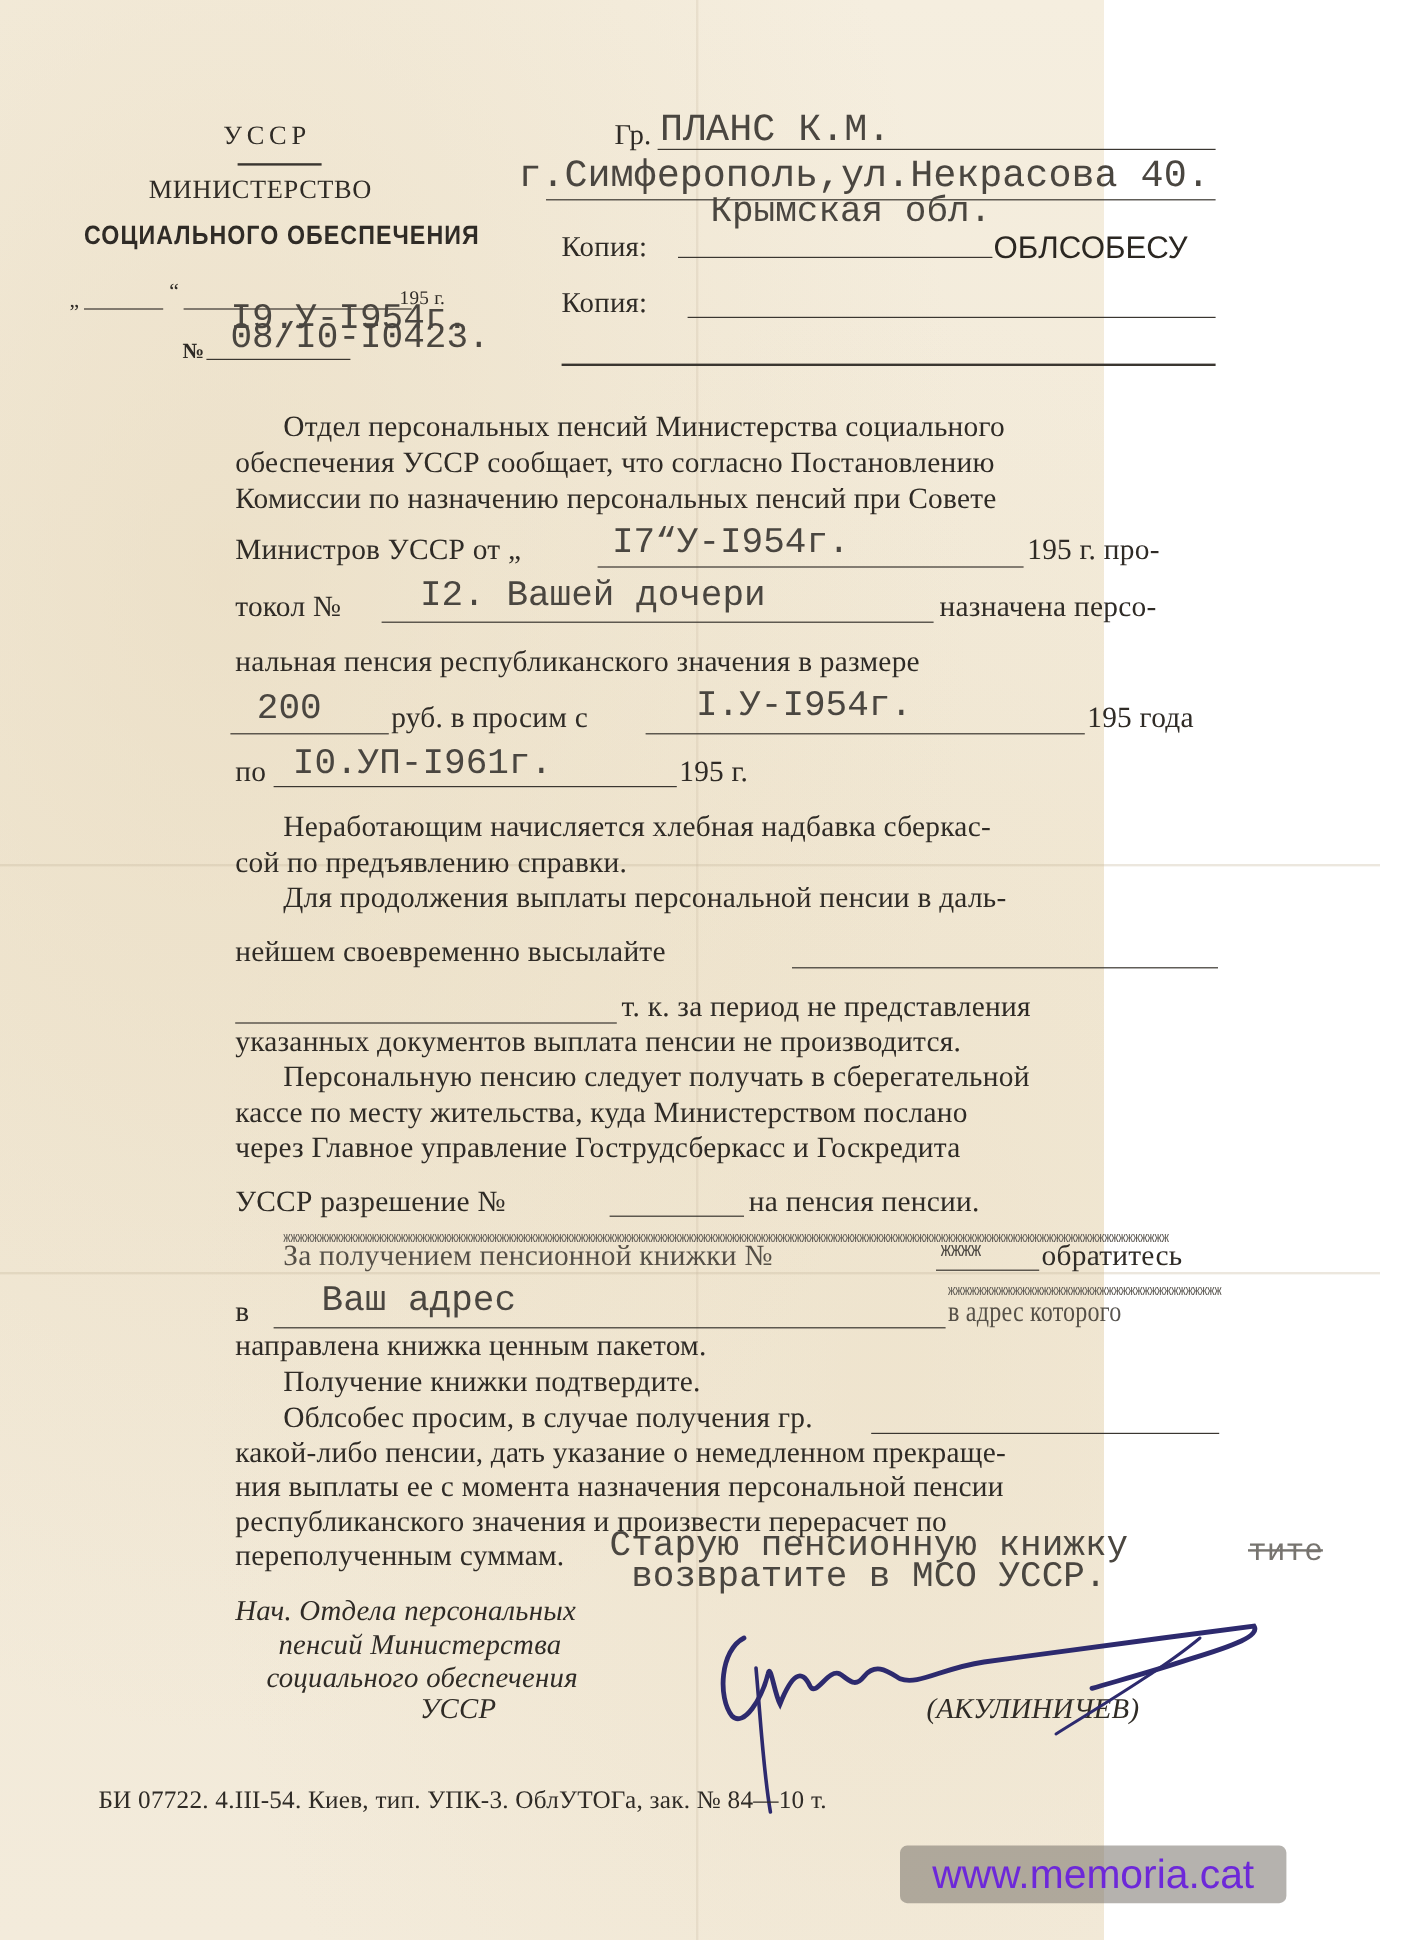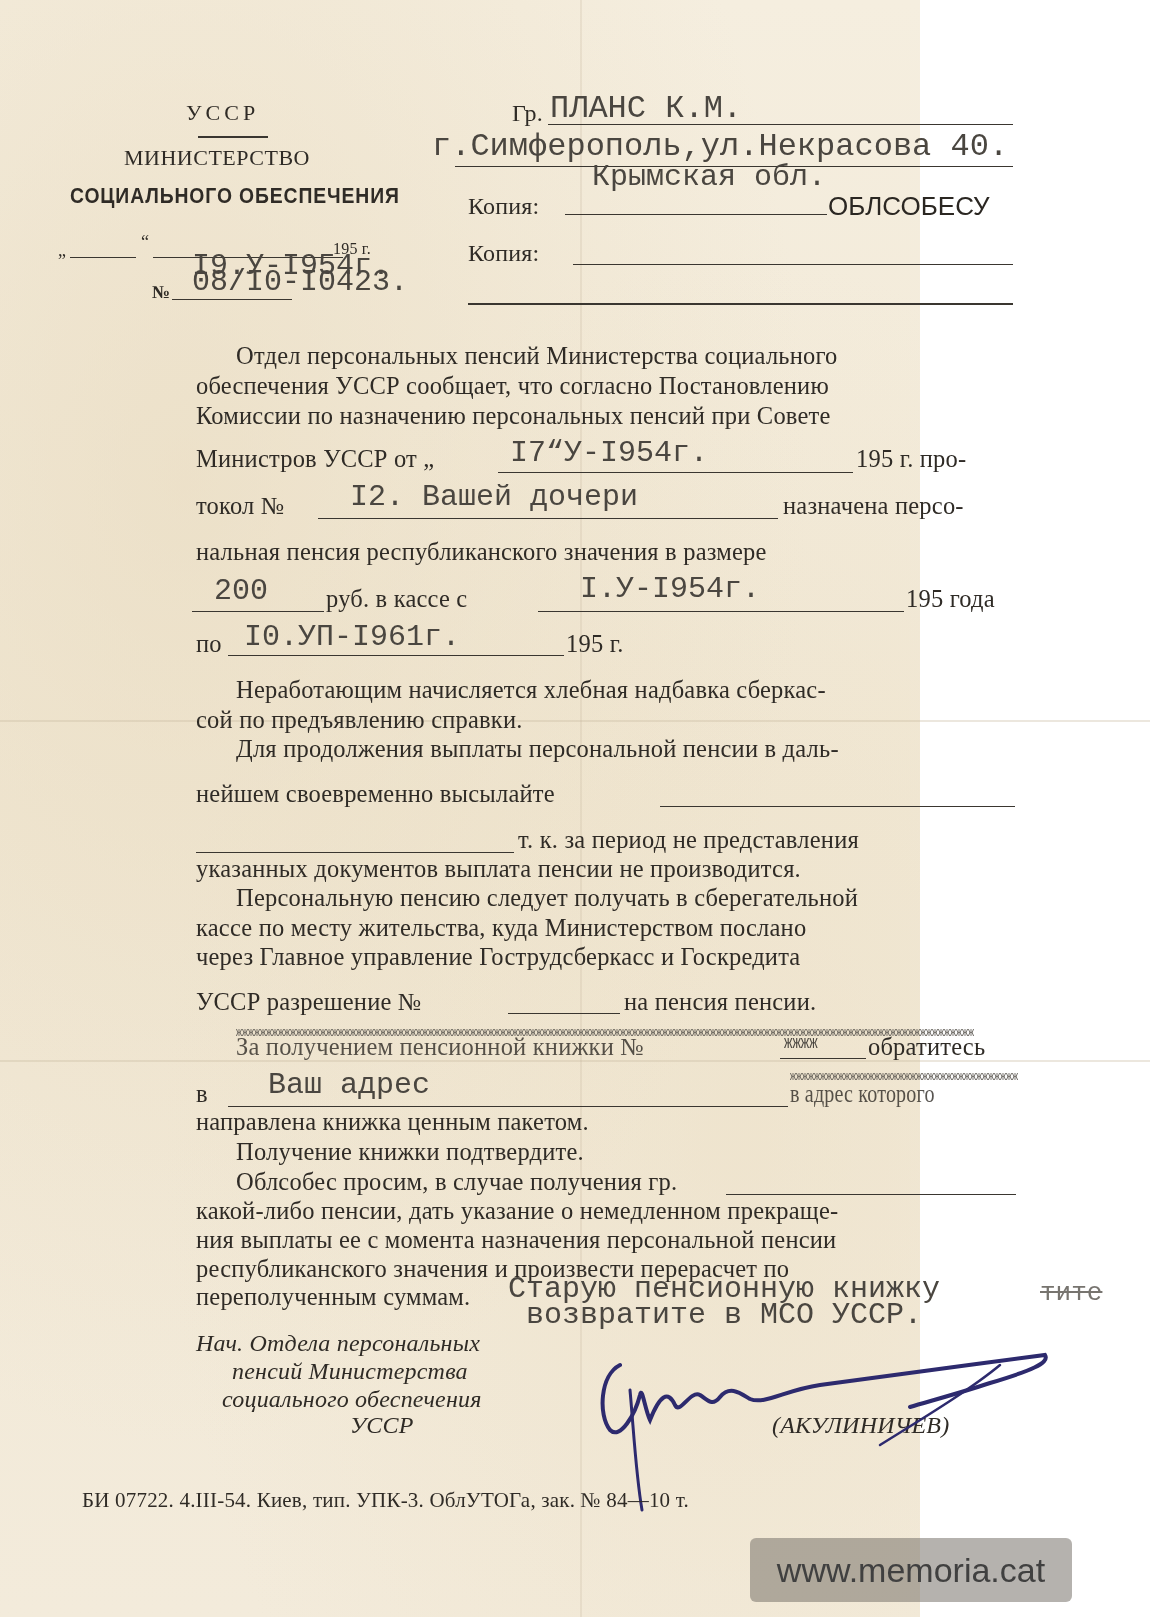--- a/index.html
+++ b/index.html
@@ -58,23 +58,23 @@
   .body-line { font-size: 24.5px; }
   .sig-italic { font-style: italic; font-size: 24px; }
 
   .stamp-x { font-size: 10px; letter-spacing: 0; color: #5a5650; }
   .strike-text { opacity: 0.8; }
 
   .signature { position: absolute; left: 590px; top: 1335px; }
   .footer { left: 82px; top: 1488px; font-size: 21px; font-family: "Liberation Serif", "DejaVu Serif", serif; }
 
   .watermark {
-    position: absolute; left: 750px; top: 1538px; width: 322px; height: 64px;
+    position: absolute; left: 750px; top: 1538px; width: 322px; height: 48px;
     background: rgba(120,115,108,0.55); border-radius: 6px;
-    color: #404040; font-family: "Liberation Sans", "DejaVu Sans", sans-serif;
+    color: #6d28d9; font-family: "Liberation Sans", "DejaVu Sans", sans-serif;
     font-size: 34px; display: flex; align-items: center; justify-content: center;
   }
 </style>
 </head>
 <body>
 
 <div class="paper">
   <div class="fold-h" style="top:720px"></div>
   <div class="fold-h" style="top:1060px"></div>
   <div class="fold-v" style="left:580px"></div>
@@ -119,21 +119,21 @@
 
   <div class="abs print body-line" style="left:196px;top:492px">токол №</div>
   <div class="uline" style="left:318px;top:518px;width:460px"></div>
   <div class="abs typed" style="left:350px;top:480px;font-size:30px">I2. Вашей дочери</div>
   <div class="abs print body-line" style="left:783px;top:492px">назначена  персо-</div>
 
   <div class="abs print body-line" style="left:196px;top:538px">нальная   пенсия   республиканского   значения   в   размере</div>
 
   <div class="uline" style="left:192px;top:611px;width:132px"></div>
   <div class="abs typed" style="left:214px;top:574px;font-size:30px">200</div>
-  <div class="abs print body-line" style="left:326px;top:585px">руб. в кассе с</div>
+  <div class="abs print body-line" style="left:326px;top:585px">руб. в просим с</div>
   <div class="uline" style="left:538px;top:611px;width:366px"></div>
   <div class="abs typed" style="left:580px;top:572px;font-size:30px">I.У-I954г.</div>
   <div class="abs print body-line" style="left:906px;top:585px">195   года</div>
 
   <div class="abs print body-line" style="left:196px;top:630px">по</div>
   <div class="uline" style="left:228px;top:655px;width:336px"></div>
   <div class="abs typed" style="left:244px;top:620px;font-size:30px">I0.УП-I961г.</div>
   <div class="abs print body-line" style="left:566px;top:630px">195    г.</div>
 
   <div class="abs print body-line" style="left:236px;top:676px">Неработающим начисляется  хлебная надбавка сберкас-</div>

